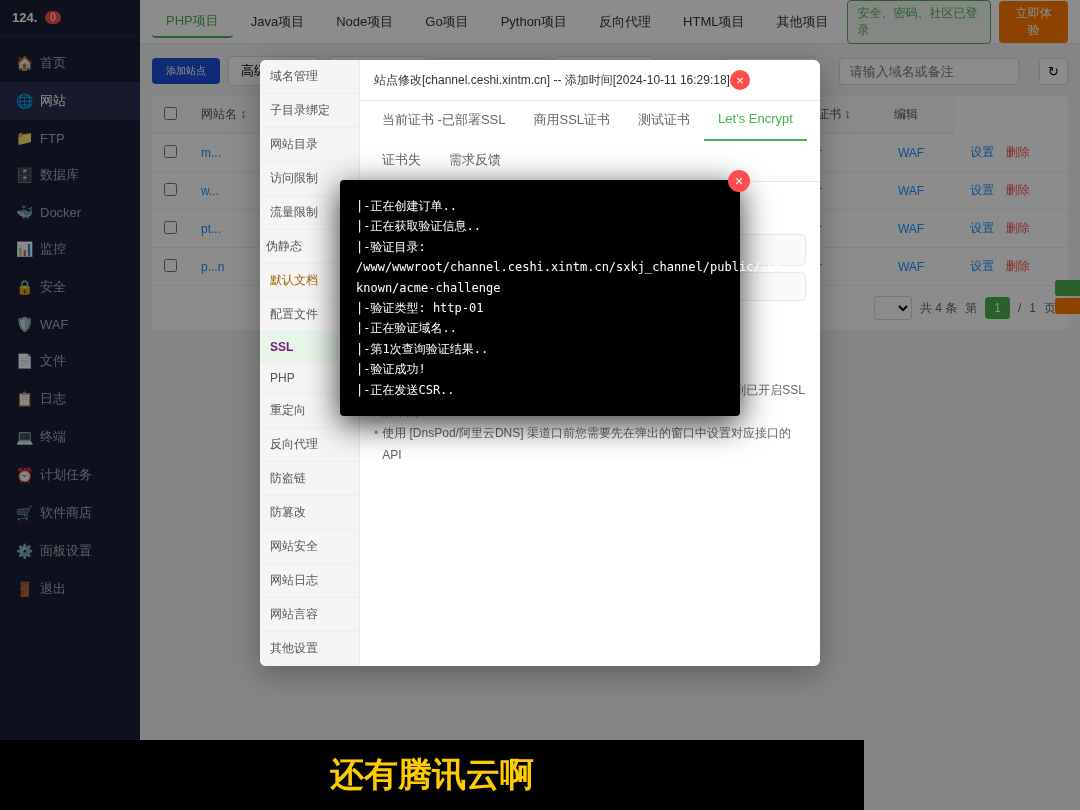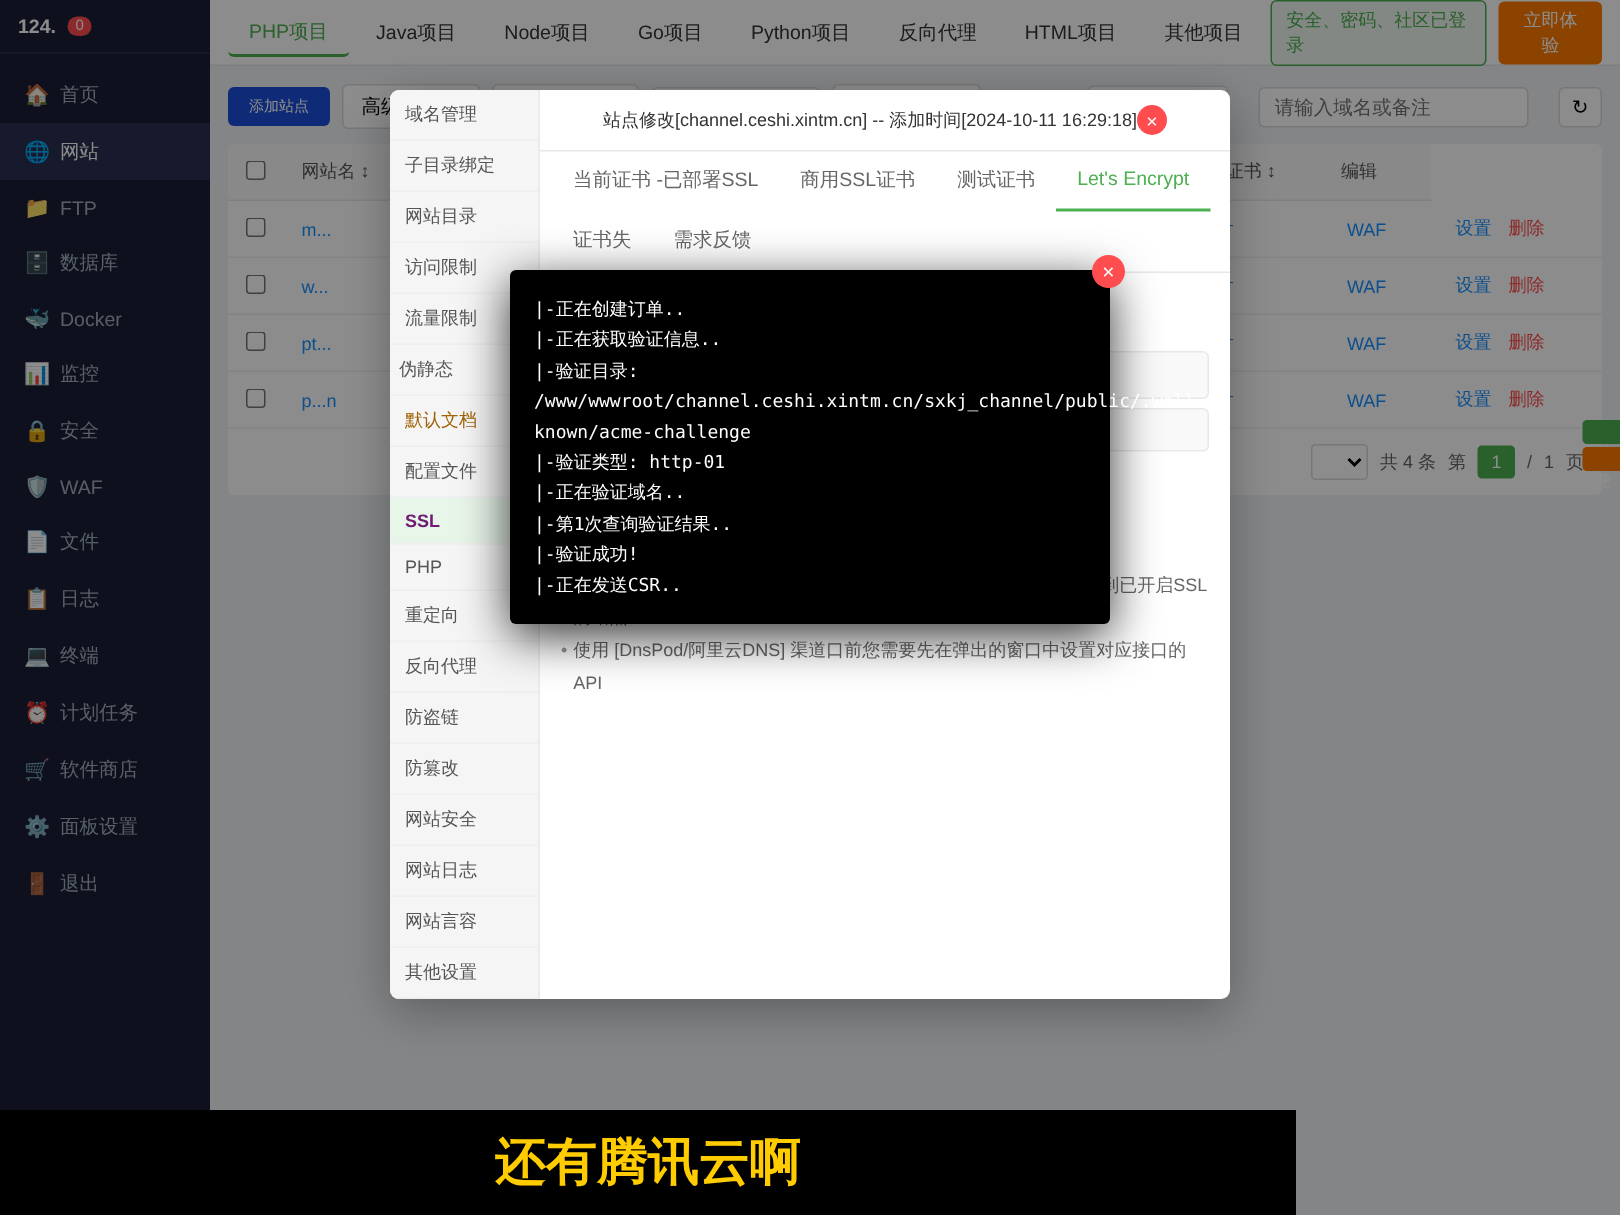--- a/index.html
+++ b/index.html
@@ -330,21 +330,21 @@
           <div style="padding: 8px 10px; font-size: 12px; color: rgb(85, 85, 85); cursor: pointer; border-bottom: 1px solid rgb(238, 238, 238);">防篡改</div>
           <div style="padding: 8px 10px; font-size: 12px; color: rgb(85, 85, 85); cursor: pointer; border-bottom: 1px solid rgb(238, 238, 238);">网站安全</div>
           <div style="padding: 8px 10px; font-size: 12px; color: rgb(85, 85, 85); cursor: pointer; border-bottom: 1px solid rgb(238, 238, 238);">网站日志</div>
           <div style="padding: 8px 10px; font-size: 12px; color: rgb(85, 85, 85); cursor: pointer; border-bottom: 1px solid rgb(238, 238, 238);">网站言容</div>
           <div style="padding: 8px 10px; font-size: 12px; color: rgb(85, 85, 85); cursor: pointer; border-bottom: 1px solid rgb(238, 238, 238);">其他设置</div>
         </div>
     </div>
 
     <div style="flex:1;display:flex;flex-direction:column;">
 
-      <div style="padding:10px 14px;border-bottom:1px solid #e8e8e8;display:flex;justify-content:center;align-items:center;">
+      <div style="padding:10px 14px;border-bottom:1px solid #e8e8e8;display:flex;justify-content:flex-start;align-items:center;">
         <span style="font-size:12px;color:#333;font-weight:500;">站点修改[channel.ceshi.xintm.cn] -- 添加时间[2024-10-11 16:29:18]</span>
         <button style="background:#ff4d4f;border:none;color:#fff;width:20px;height:20px;border-radius:50%;cursor:pointer;font-size:13px;display:flex;align-items:center;justify-content:center;">×</button>
       </div>
 
       <div style="display:flex;border-bottom:1px solid #e8e8e8;padding:0 8px;flex-wrap:wrap;">
         <div id="ssl-tab-list" style="display: flex; flex-wrap: wrap;">
             <div class="ssl-tab">当前证书 -已部署SSL</div>
             <div class="ssl-tab">商用SSL证书</div>
             <div class="ssl-tab">测试证书</div>
             <div class="ssl-tab active">Let's Encrypt</div>

